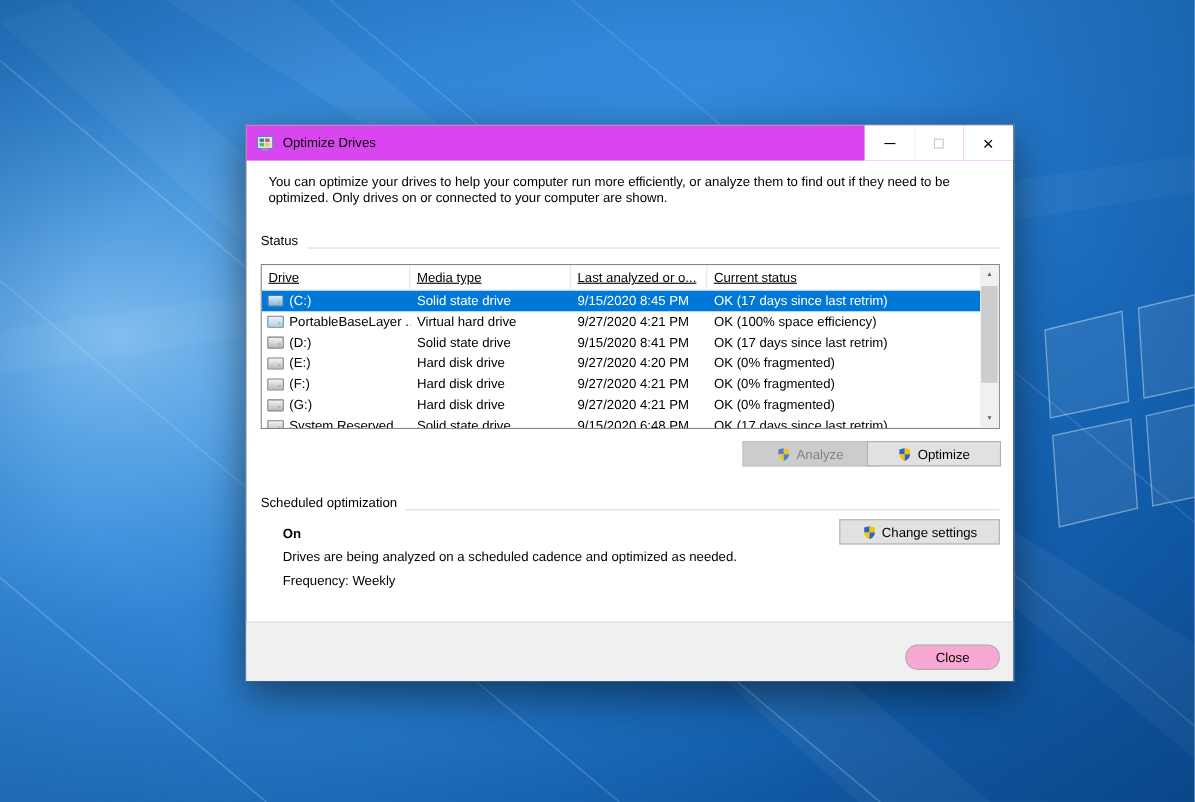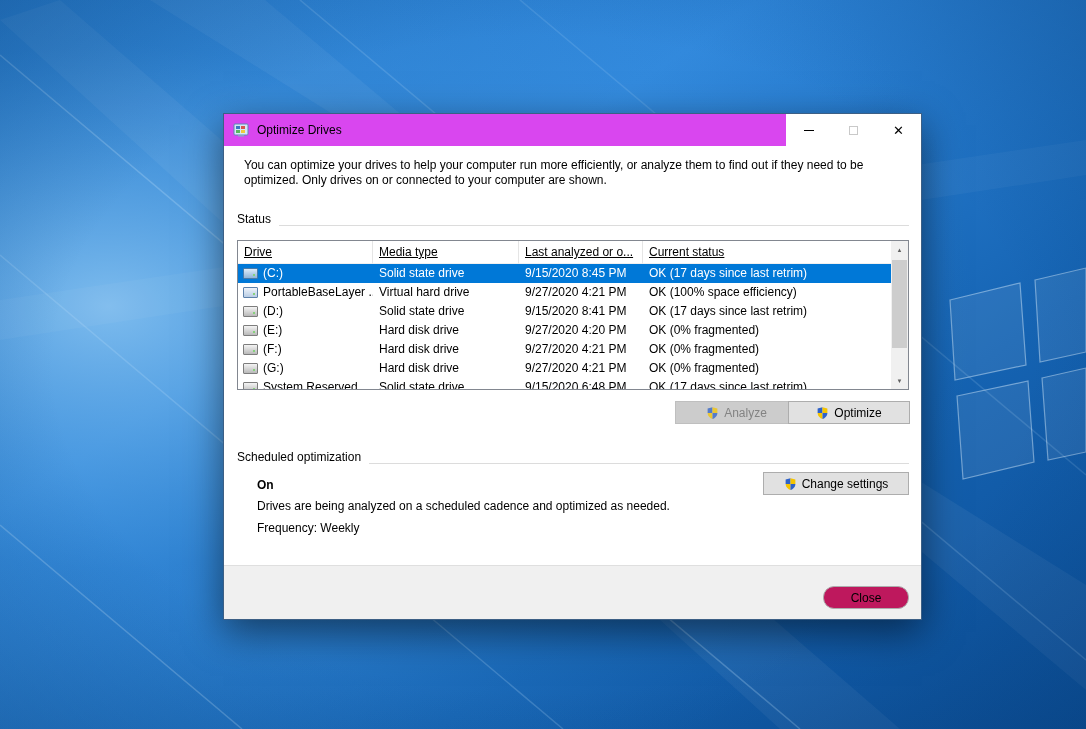--- a/index.html
+++ b/index.html
@@ -57,21 +57,21 @@
   .sb-thumb { position:absolute; left:1px; top:19px; width:15px; height:88px; background:#cdcdcd; }
 
   
   .btn { position:absolute; height:23px; background:#e1e1e1; border:1px solid #adadad;
     font-family:inherit; font-size:12px; color:#000;
     display:flex; align-items:center; justify-content:center; gap:5px; cursor:default; }
   .btn.disabled { background:#cccccc; border-color:#bfbfbf; color:#838383; }
   .btn-analyze { left:427px; top:287px; width:123px;margin-left:24px; }
   .btn-optimize { left:564px; top:287px; width:122px; }
   .btn-change { left:539px; top:358px; width:146px; }
-  .btn-close { left:599px; top:20px; width:86px; background:#be185d;border-radius:11px; }
+  .btn-close { left:599px; top:20px; width:86px; background:#f9a8d4;border-radius:11px; }
   .shield { width:13px; height:14px; flex:0 0 auto; }
 
   .sched-on { position:absolute; left:33px; top:364px; font-weight:bold; }
   .sched-desc { position:absolute; left:33px; top:385px; }
   .sched-freq { position:absolute; left:33px; top:407px; }
 
   .footer { position:absolute; left:0; right:0; top:451px; bottom:0;
     background:#f0f0f0; border-top:1px solid #dfdfdf; }
 </style>
 </head>

